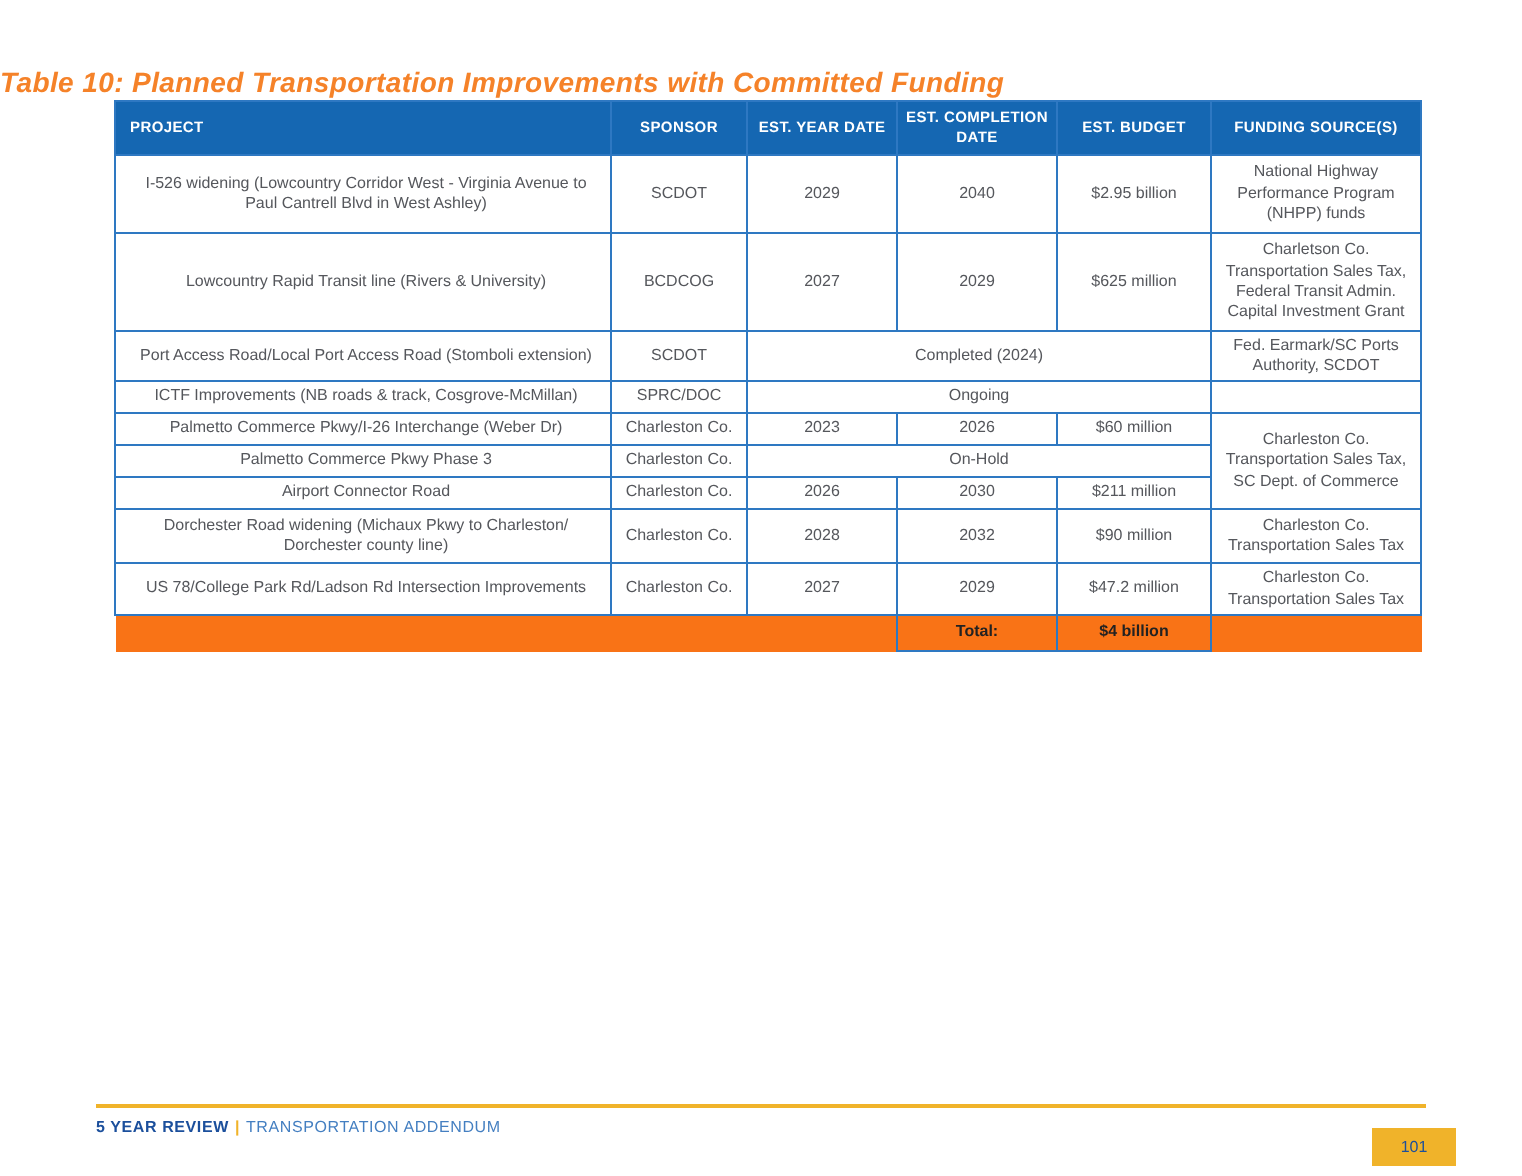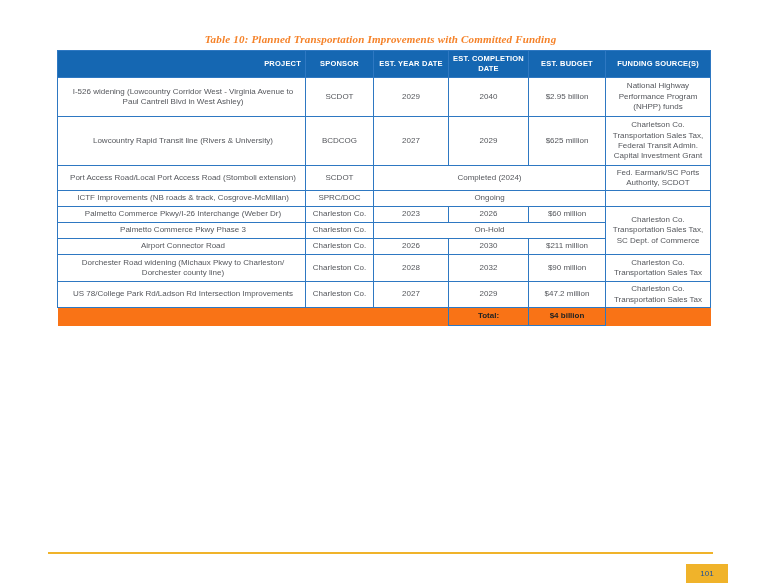--- a/index.html
+++ b/index.html
@@ -17,27 +17,25 @@
   body{
     font-family:"Liberation Sans", sans-serif;
     background:#ffffff;
     position:relative;
     overflow:hidden;
   }
   .page{position:absolute;inset:0;background:#fff;}
   .table-title{
     position:absolute;
     top:33px;left:0;right:0;
-    text-align:center;
-    font-size:11px;
+    font-size:14px;
     font-style:italic;
     font-weight:bold;
     color:var(--title-orange);
     letter-spacing:.2px;
-    font-family:Liberation Serif, serif;
   }
   table.main{
     position:absolute;
     left:57px;top:50px;
     width:653px;
     border-collapse:collapse;
     table-layout:fixed;
     font-size:8px;
     color:var(--body-text);
   }
@@ -49,21 +47,21 @@
     padding:1px 4px;
     overflow:hidden;
   }
   table.main th{
     background:var(--header-blue);
     color:#fff;
     font-weight:bold;
     font-size:7.5px;
     letter-spacing:.2px;
   }
-  table.main th.col-project{text-align:right;padding-left:7px;}
+  table.main th.col-project{text-align:left;padding-left:7px;}
   table.main td.cell-project{text-align:center;padding-left:7px;}
   tr.r-header{height:27px;}
   tr.r0{height:39px;}
   tr.r1{height:49px;}
   tr.r2{height:25px;}
   tr.r3{height:16px;}
   tr.r4{height:16px;}
   tr.r5{height:16px;}
   tr.r6{height:16px;}
   tr.r7{height:27px;}
@@ -206,16 +204,19 @@
         <td></td>
         <td class="bordered">Total:</td>
         <td class="bordered">$4 billion</td>
         <td></td>
       </tr>
     </tbody>
   </table>
 
   <div class="footer-line"></div>
 
+  <div class="footer-text">
+    <span class="review">5 YEAR REVIEW</span><span class="sep">|</span><span class="section">TRANSPORTATION ADDENDUM</span>
+  </div>
 
   <div class="page-badge">101</div>
 
 </div>
 
 </body></html>

